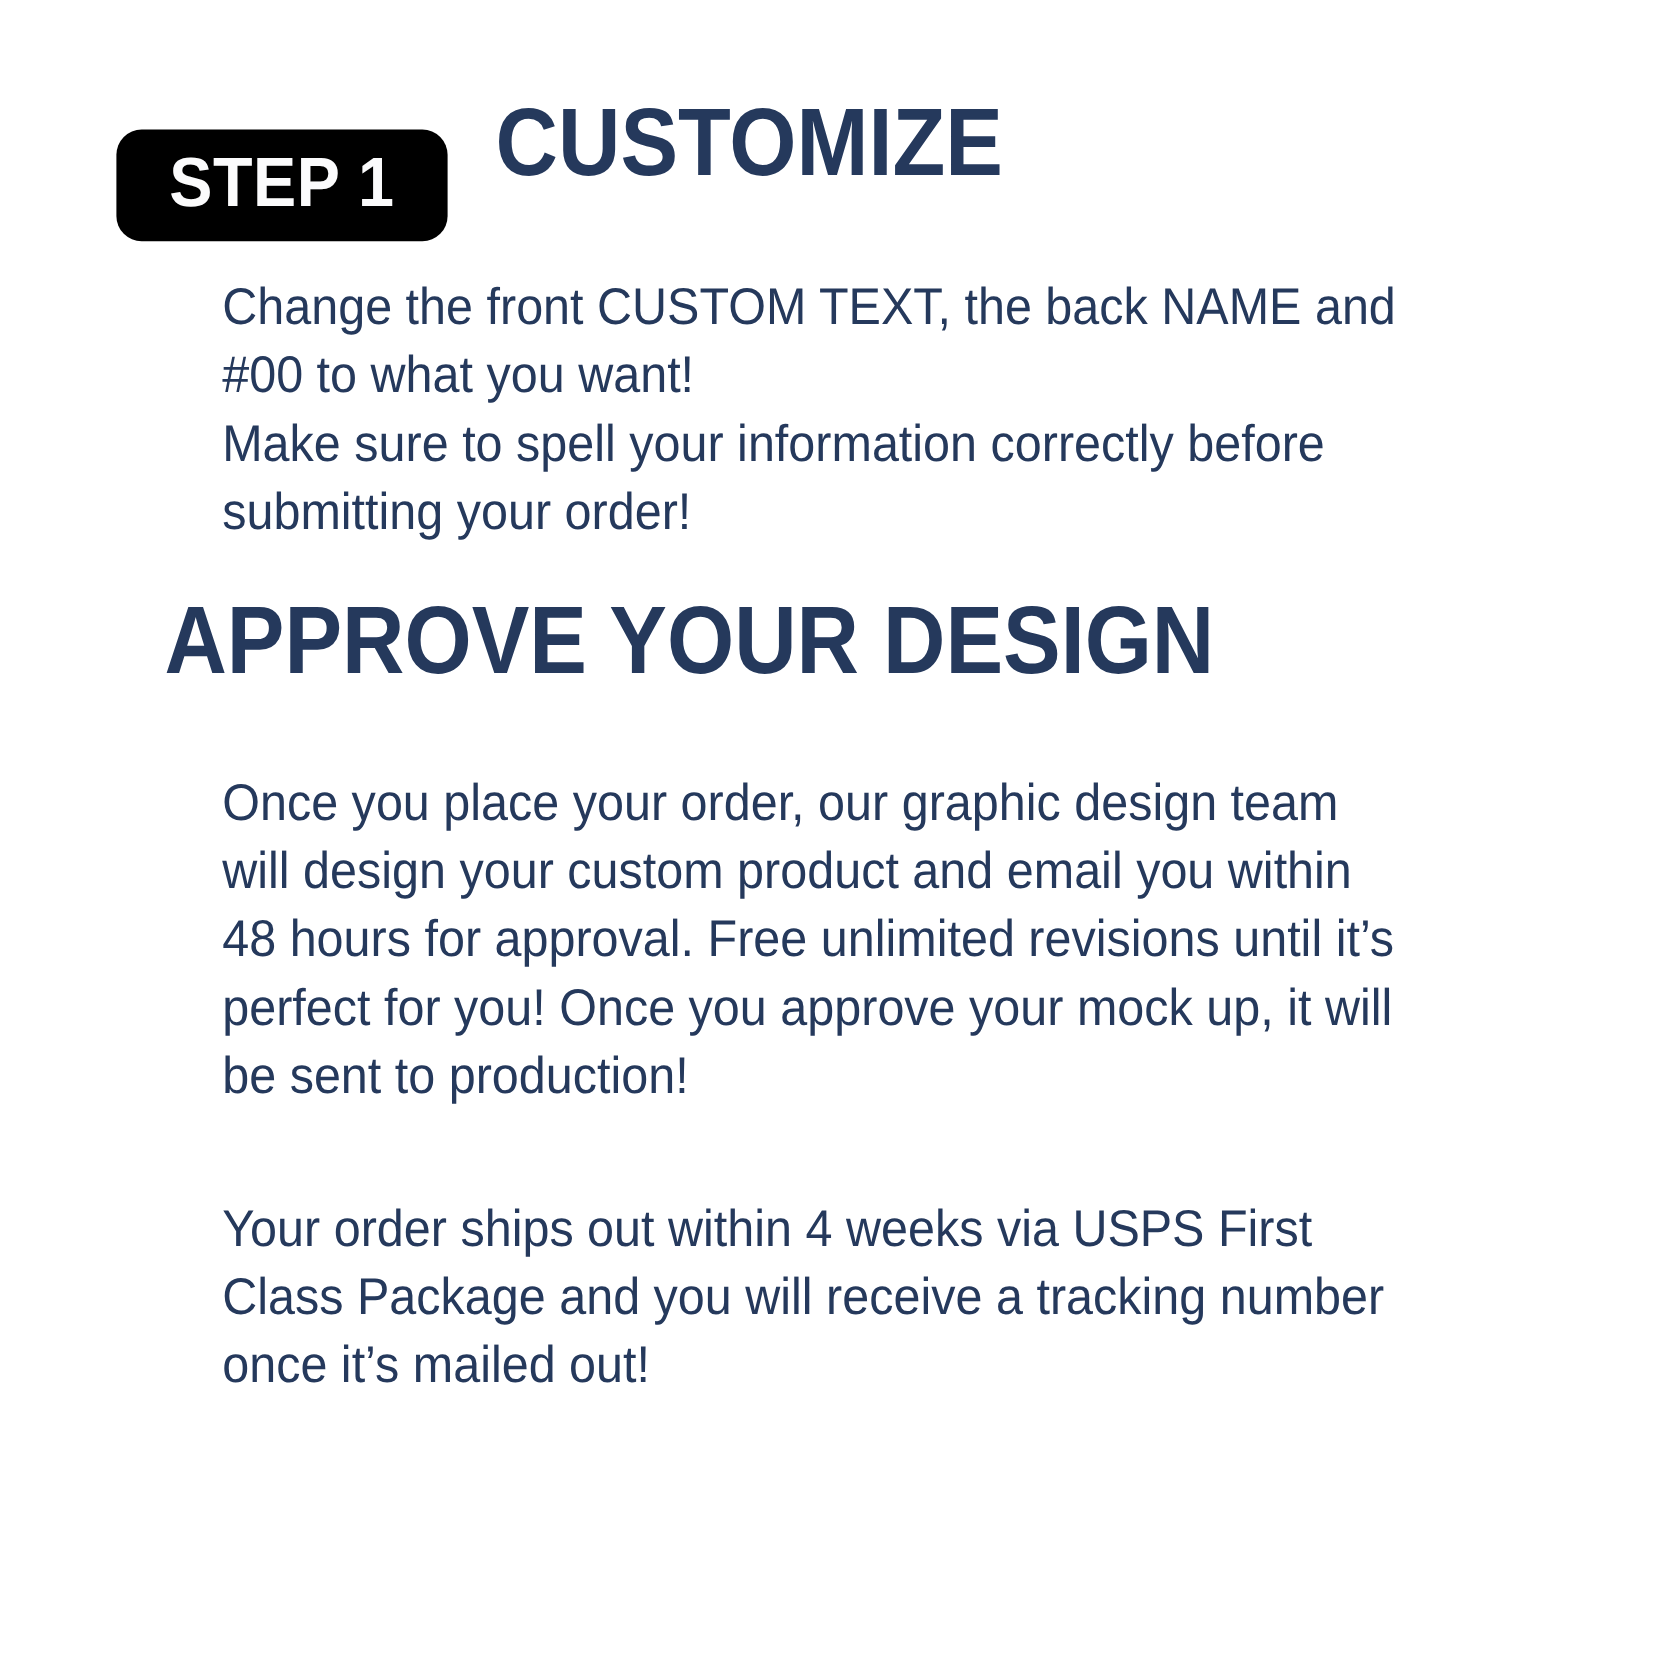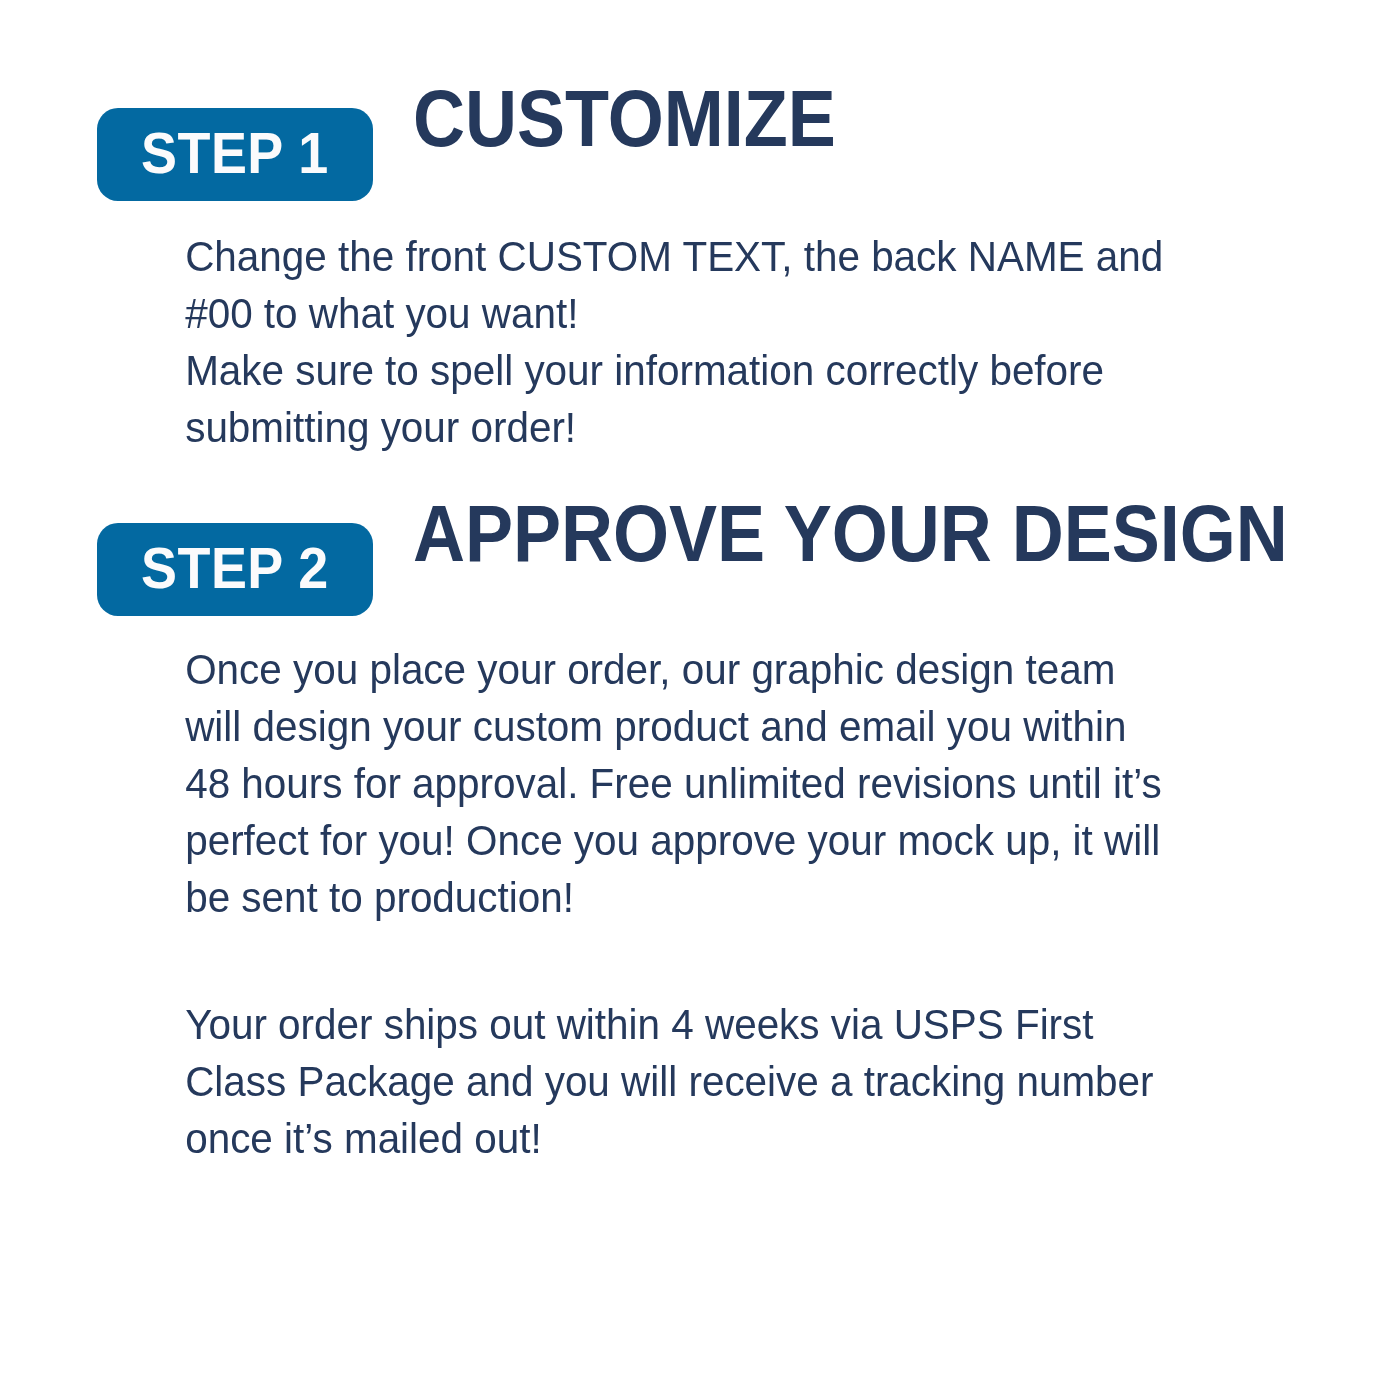--- a/index.html
+++ b/index.html
@@ -44,21 +44,21 @@
     display: flex;
     align-items: center;
     padding-left: 97px;
     height: 100px;
   }
 
   .step-badge {
     flex: 0 0 auto;
     width: 276px;
     height: 93px;
-    background: #0369a1;
+    background: #000000;
     border-radius: 21px;
     display: flex;
     align-items: center;
     justify-content: center;
     box-sizing: border-box;
   }
 
   .step-badge-label {
     color: #fbfbfc;
     font-family: "Liberation Sans", sans-serif;
@@ -120,23 +120,20 @@
         <h2 class="step-title">CUSTOMIZE</h2>
       </div>
       <p class="step-body">Change the front CUSTOM TEXT, the back NAME and
 #00 to what you want!
 Make sure to spell your information correctly before
 submitting your order!</p>
     </section>
 
     <section class="step-block s2">
       <div class="step-header">
-        <div class="step-badge">
-          <span class="step-badge-label">STEP 2</span>
-        </div>
         <h2 class="step-title">APPROVE YOUR DESIGN</h2>
       </div>
       <p class="step-body">Once you place your order, our graphic design team will design your custom product and email you within 48 hours for approval. Free unlimited revisions until it’s perfect for you! Once you approve your mock up, it will be sent to production!</p>
     </section>
 
     <section class="step-block s3">
       <p class="step-body">Your order ships out within 4 weeks via USPS First Class Package and you will receive a tracking number once it’s mailed out!</p>
     </section>
 
   </div>

